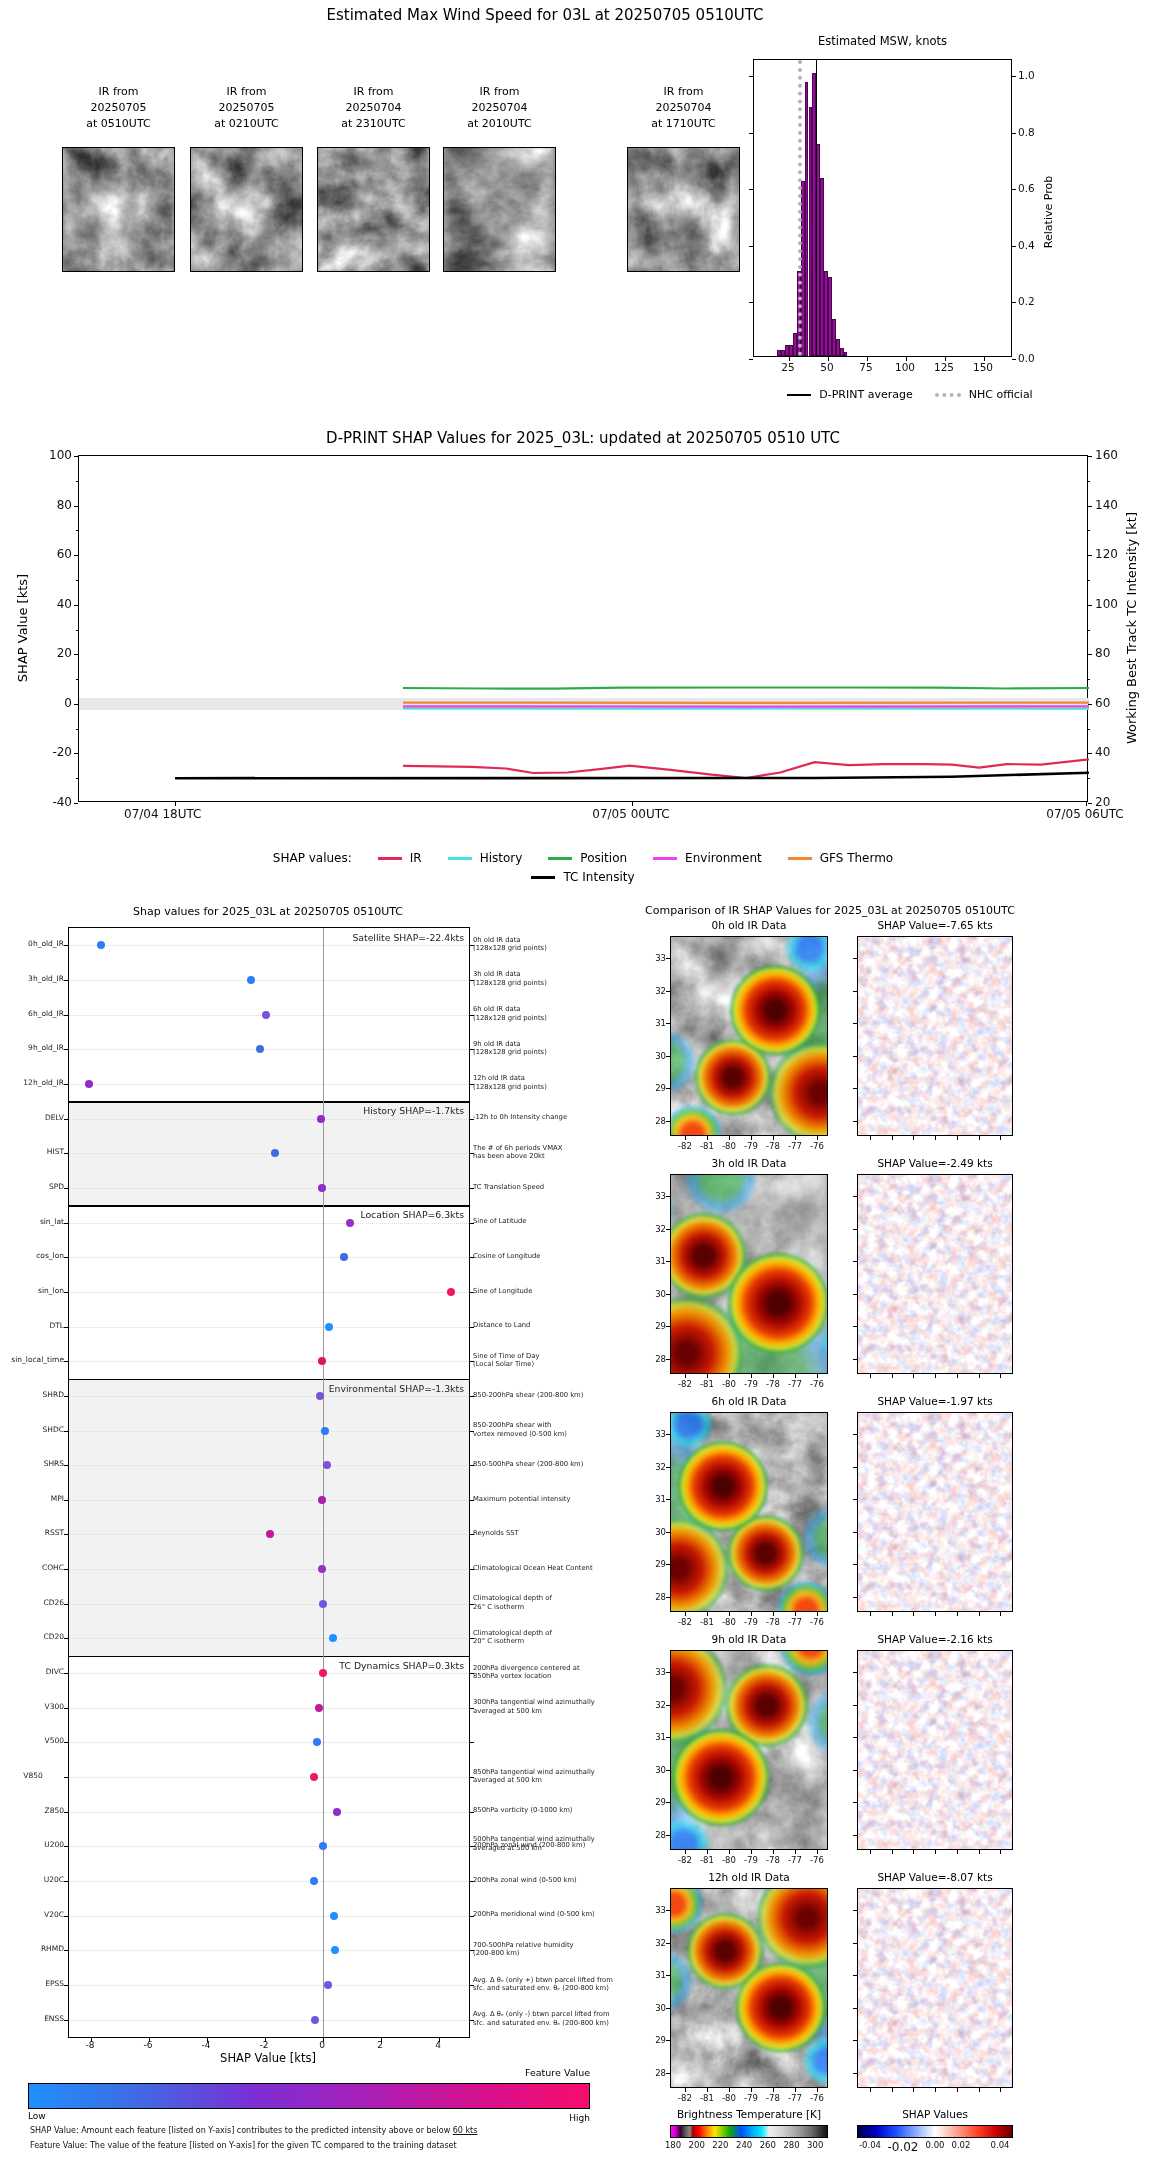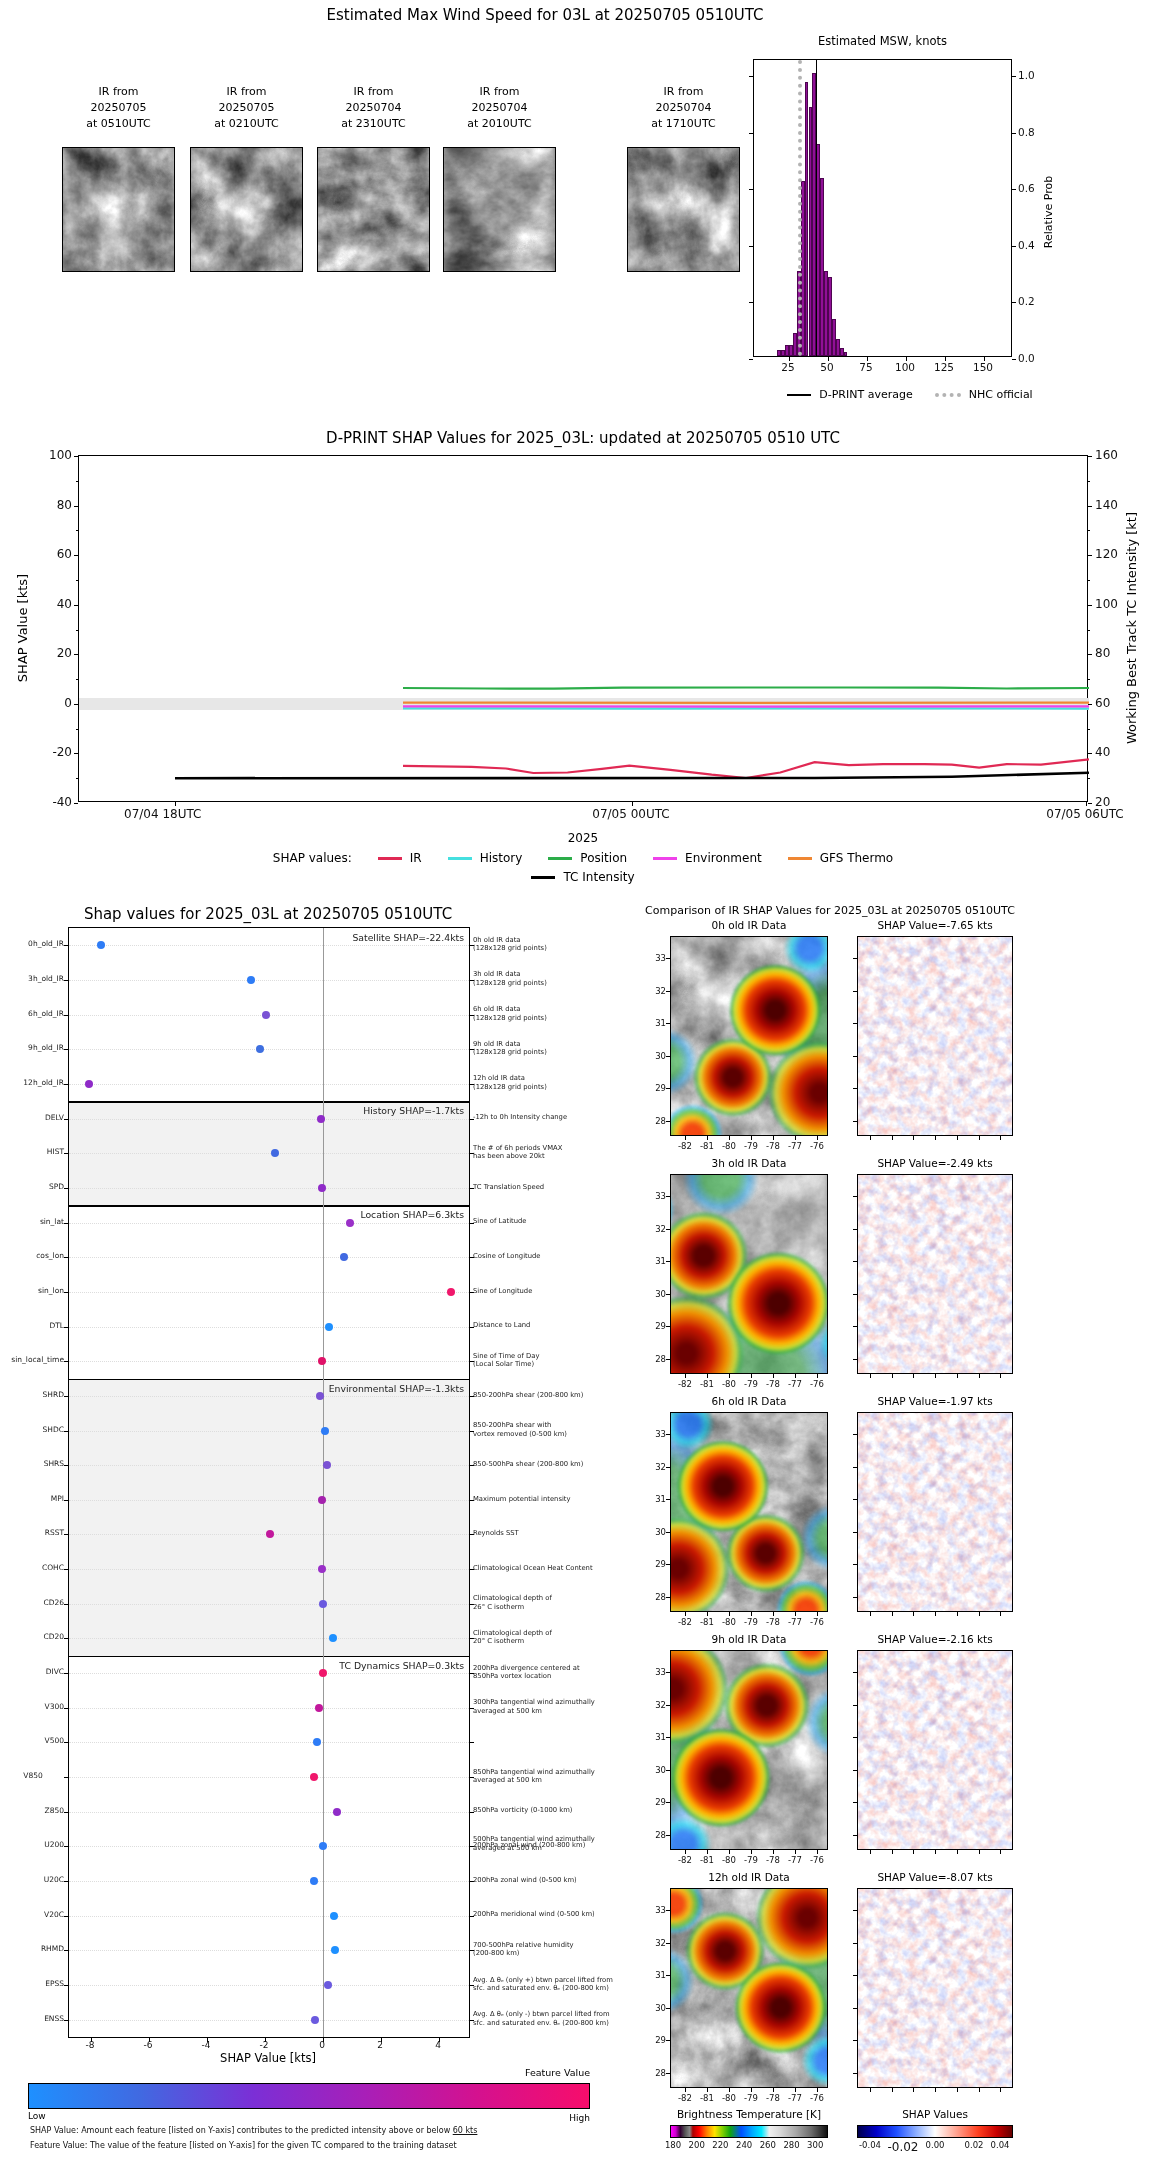--- a/index.html
+++ b/index.html
@@ -191,21 +191,20 @@
       <div class="tick abs" style="left: -3px; top: 322.214px; width: 2.5px; height: 1px;"></div>
       <div class="tick abs" style="right: -3px; top: 322.214px; width: 2.5px; height: 1px;"></div>
       <div class="tick abs" style="left: -5px; top: 347px; width: 4px; height: 1px;"></div>
       <div class="tick abs" style="right: -5px; top: 347px; width: 4px; height: 1px;"></div>
       <div class="tick abs" style="left: 96px; bottom: -5px; width: 1px; height: 4px;"></div>
       <div class="tick abs" style="left: 553px; bottom: -5px; width: 1px; height: 4px;"></div>
       <div class="tick abs" style="left: 1007px; bottom: -5px; width: 1px; height: 4px;"></div>
     </div>
   <div class="abs rt" style="left:22px;top:628px;font-size:13px">SHAP Value [kts]</div>
   <div class="abs rt" style="left:1131px;top:628px;font-size:13px">Working Best Track TC Intensity [kt]</div>
-  <div class="abs ctr" style="left:183px;top:831px;width:800px;font-size:12px">2025</div>
   <div class="leg-row" id="ts-legend-row1" style="top:851px">
     <span style="font-weight:normal">SHAP values:</span>
   <span class="leg-item">
         <span class="leg-swatch" style="background: rgb(224, 41, 84);"></span>
         <span>IR</span>
       </span>
       <span class="leg-item">
         <span class="leg-swatch" style="background: rgb(69, 224, 224);"></span>
         <span>History</span>
       </span>
@@ -222,21 +221,21 @@
         <span>GFS Thermo</span>
       </span>
     </div>
   <div class="leg-row" id="ts-legend-row2" style="top:870px">
       <span class="leg-item">
         <span class="leg-swatch" style="background: rgb(0, 0, 0);"></span>
         <span>TC Intensity</span>
       </span>
     </div>
 
-  <div class="abs ctr" style="left:18px;top:905px;width:500px;font-size:15px">Shap values for 2025_03L at 20250705 0510UTC</div>
+  <div class="abs ctr" style="left:18px;top:905px;width:500px;font-size:11px">Shap values for 2025_03L at 20250705 0510UTC</div>
   <div class="abs" id="dot-plot">
       <div class="rowgrid abs" style="top: 17.3281px;"></div>
       <div class="tick abs" style="left: -5px; top: 17.3281px; width: 4px; height: 1px;"></div>
       <div class="tick abs" style="right: -5px; top: 17.3281px; width: 4px; height: 1px;"></div>
       <div class="rowgrid abs" style="top: 51.9844px;"></div>
       <div class="tick abs" style="left: -5px; top: 51.9844px; width: 4px; height: 1px;"></div>
       <div class="tick abs" style="right: -5px; top: 51.9844px; width: 4px; height: 1px;"></div>
       <div class="rowgrid abs" style="top: 86.6406px;"></div>
       <div class="tick abs" style="left: -5px; top: 86.6406px; width: 4px; height: 1px;"></div>
       <div class="tick abs" style="right: -5px; top: 86.6406px; width: 4px; height: 1px;"></div>
@@ -904,15 +903,15 @@
     <div class="ticklab abs" style="left: 661px; top: 2140px; width: 24px; text-align: center; font-size: 8.5px;">180</div>
     <div class="ticklab abs" style="left: 684.7px; top: 2140px; width: 24px; text-align: center; font-size: 8.5px;">200</div>
     <div class="ticklab abs" style="left: 708.4px; top: 2140px; width: 24px; text-align: center; font-size: 8.5px;">220</div>
     <div class="ticklab abs" style="left: 732.1px; top: 2140px; width: 24px; text-align: center; font-size: 8.5px;">240</div>
     <div class="ticklab abs" style="left: 755.8px; top: 2140px; width: 24px; text-align: center; font-size: 8.5px;">260</div>
     <div class="ticklab abs" style="left: 779.5px; top: 2140px; width: 24px; text-align: center; font-size: 8.5px;">280</div>
     <div class="ticklab abs" style="left: 803.2px; top: 2140px; width: 24px; text-align: center; font-size: 8.5px;">300</div>
     <div class="ticklab abs" style="left: 854px; top: 2140px; width: 32px; text-align: center; font-size: 8.5px;">-0.04</div>
     <div class="ticklab abs" style="left: 886.5px; top: 2140px; width: 32px; text-align: right; font-size: 12px;">-0.02</div>
     <div class="ticklab abs" style="left: 919px; top: 2140px; width: 32px; text-align: center; font-size: 8.5px;">0.00</div>
-    <div class="ticklab abs" style="left: 951.5px; top: 2140px; width: 32px; text-align: right; font-size: 8.5px;">0.02</div>
+    <div class="ticklab abs" style="left: 951.5px; top: 2140px; width: 32px; text-align: left; font-size: 8.5px;">0.02</div>
     <div class="ticklab abs" style="left: 984px; top: 2140px; width: 32px; text-align: center; font-size: 8.5px;">0.04</div>
   </div>
 
 </body></html>

